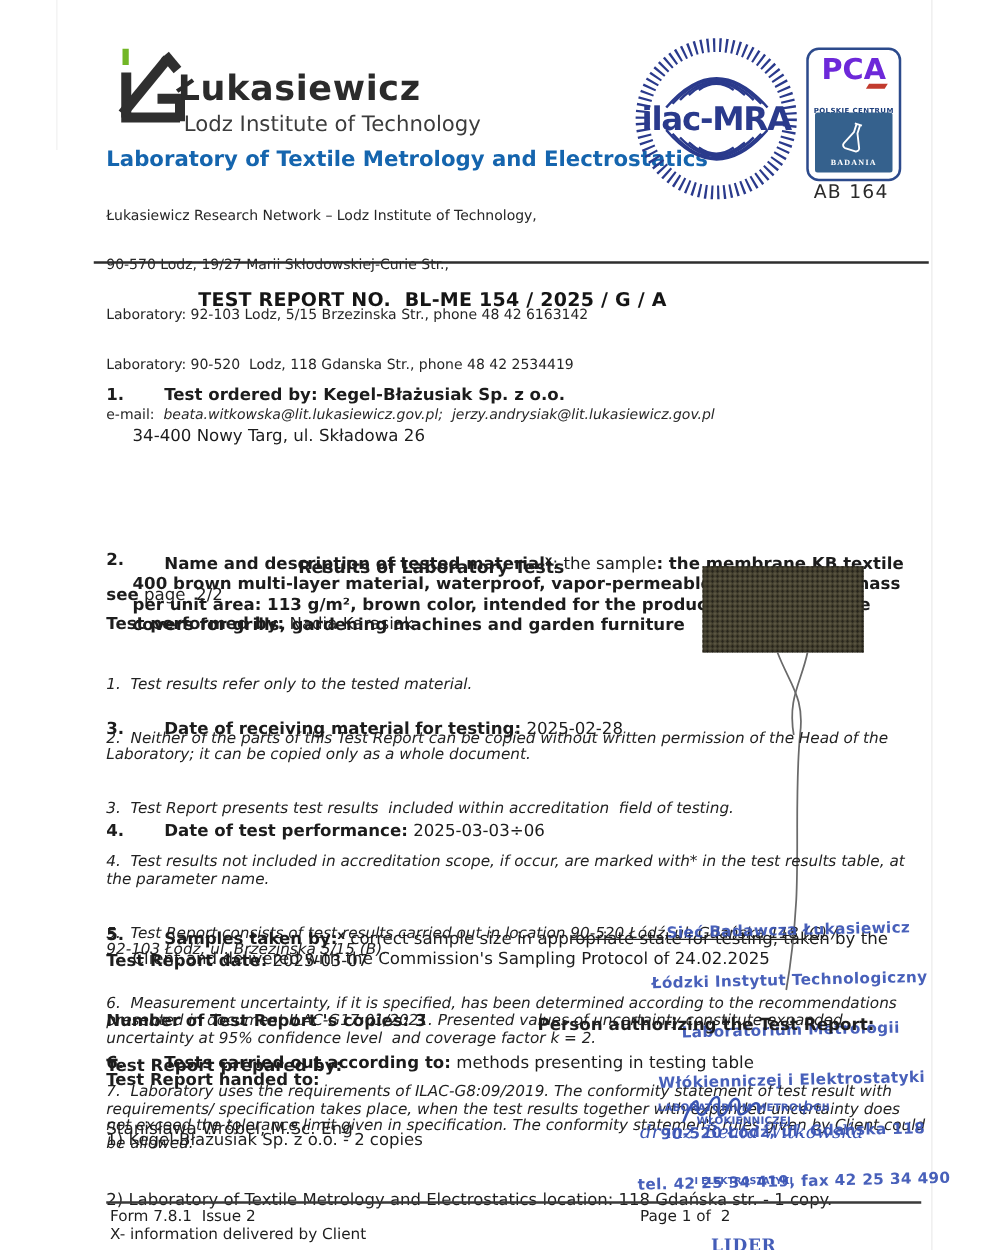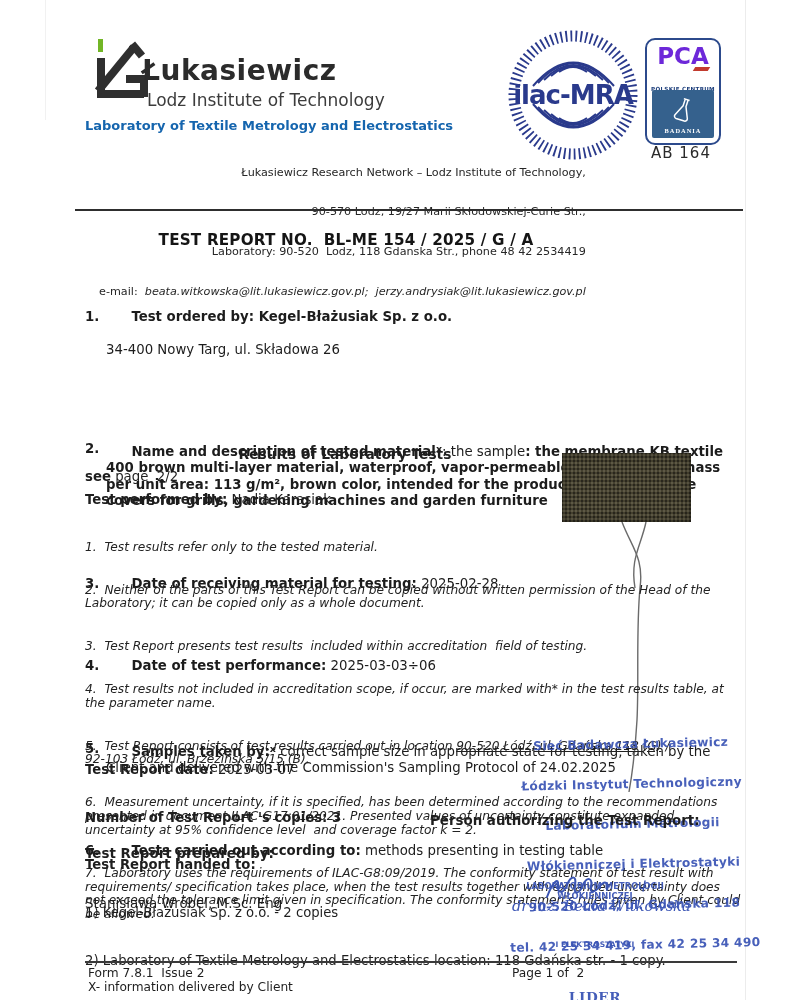--- a/index.html
+++ b/index.html
@@ -11,22 +11,22 @@
   .sup{font-size:9.5px;vertical-align:4px;font-weight:bold;}
 
   
   .scanline-v{left:745px;top:0;width:1px;height:1000px;background:#ececec;}
   .scanline-v2{left:45px;top:0;width:1px;height:120px;background:#f1f1f1;}
 
   
   .logo{left:84px;top:36px;}
   .brand{left:142px;top:54px;font-size:28px;font-weight:bold;color:#2b2b2b;letter-spacing:.5px;}
   .institute{left:147px;top:90px;font-size:17px;color:#3c3c3c;}
-  .lab-title{left:85px;top:118px;font-size:13px;font-weight:bold;color:#1565ae;}
-  .addr{left:99px;top:139px;font-size:11.2px;line-height:13.3px;color:#262626;text-align:right;}
+  .lab-title{left:85px;top:118px;font-size:17px;font-weight:bold;color:#1565ae;}
+  .addr{left:85px;top:139px;font-size:11.2px;line-height:13.3px;color:#262626;}
   .em-val{font-style:italic;}
   .hr1{left:75px;top:209px;width:668px;height:2px;background:#2e2e2e;}
 
   .ilac{left:505px;top:27px;}
   .pca-badge{left:645px;top:38px;width:72px;height:103px;border:2px solid #2c4a8c;border-radius:10px;background:#fff;}
   .pca-word{position:absolute;left:0;right:0;top:3px;text-align:center;font-size:23px;font-weight:bold;color:#6d28d9;letter-spacing:0;}
   .pca-red{position:absolute;right:10px;top:27px;width:15px;height:4px;background:#c23b2e;transform:skewX(-32deg);}
   .pca-org{position:absolute;left:0;right:0;top:33px;text-align:center;font-size:5.6px;font-weight:bold;color:#1d3f7c;line-height:6.6px;letter-spacing:.3px;}
   .pca-lower{position:absolute;left:5px;right:5px;top:50px;bottom:5px;background:#35618d;border-radius:2px;
              display:flex;flex-direction:column;align-items:center;justify-content:flex-end;font-family:Liberation Serif, serif;}
@@ -95,20 +95,21 @@
       <path d="M48,8 L58,20"></path>
     </g>
   </svg>
   <div class="abs brand">Łukasiewicz</div>
   <div class="abs institute">Lodz Institute of Technology</div>
   <div class="abs lab-title">Laboratory of Textile Metrology and Electrostatics</div>
 
   <div class="abs addr">
     <div>Łukasiewicz Research Network – Lodz Institute of Technology,</div>
     <div>90-570 Lodz, 19/27 Marii Skłodowskiej-Curie Str.,</div>
+    <div>Laboratory: 92-103 Lodz, 5/15 Brzezinska Str., phone 48 42 6163142</div>
     <div>Laboratory: 90-520  Lodz, 118 Gdanska Str., phone 48 42 2534419</div>
     <div><span>e-mail:</span><span class="em-val">  beata.witkowska@lit.lukasiewicz.gov.pl;  jerzy.andrysiak@lit.lukasiewicz.gov.pl</span></div>
   </div>
   <div class="abs hr1"></div>
 
   <svg class="abs ilac" width="136" height="136" viewBox="0 0 136 136">
     <g stroke="#2a3a8c" fill="none">
       <circle cx="68" cy="68" r="59" stroke-width="11" stroke-dasharray="1.8 3.2"></circle>
       <path d="M54,45 Q68,35 82,45" stroke-width="2"></path>
       <path d="M46,49 Q68,29 91,49" stroke-width="2"></path>

